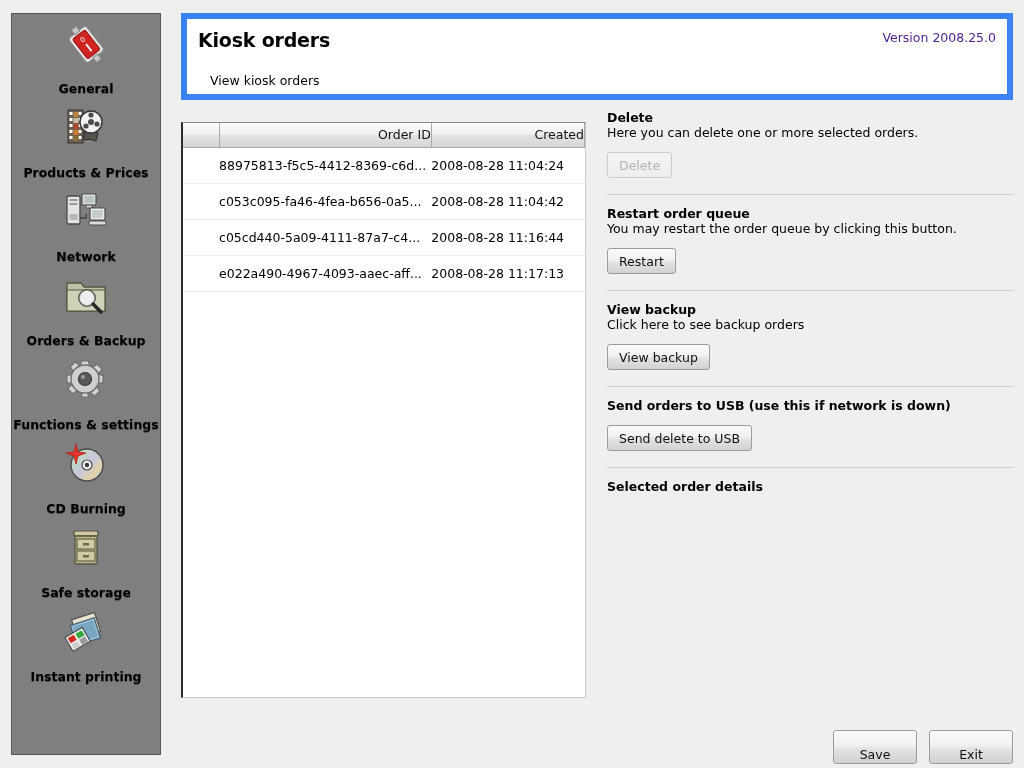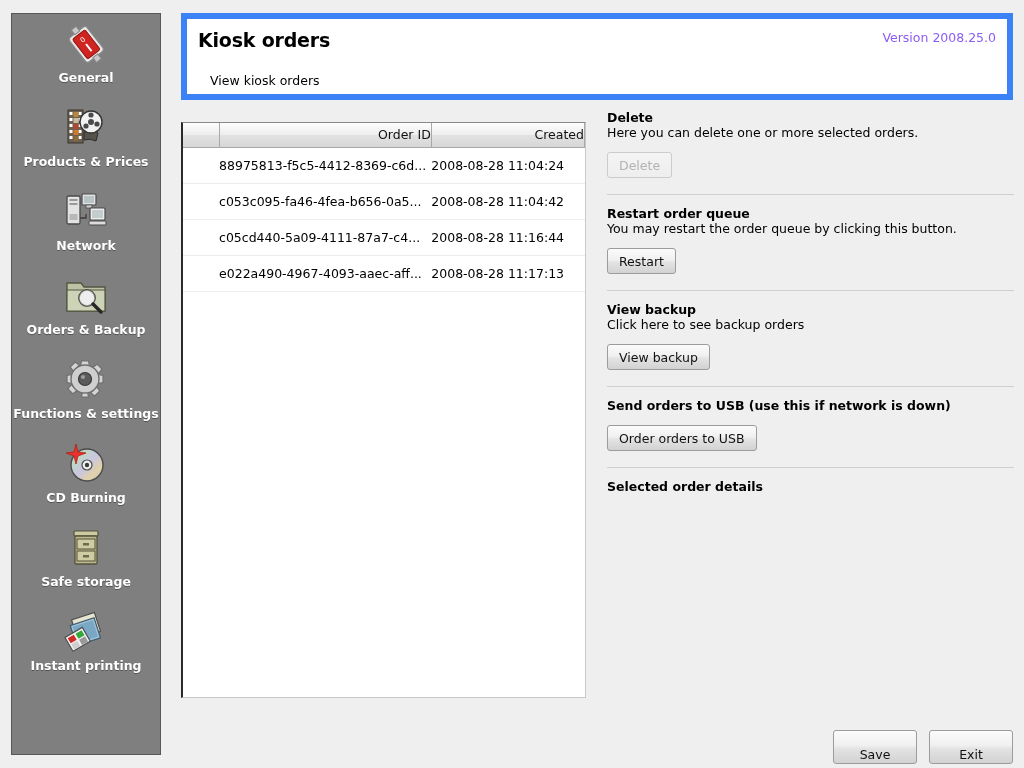--- a/index.html
+++ b/index.html
@@ -43,22 +43,22 @@
     padding-top: 6px;
     cursor: pointer;
   }
   .nav-icon {
     width: 48px;
     height: 48px;
     position: relative;
     display: block;
   }
   .nav-label {
-    margin-top: 3px;
-    color: #ffffff;
+    margin-top: 14px;
+    color: #000000;
     font-size: 12.5px;
     font-weight: bold;
     text-align: left;
     line-height: 14px;
     white-space: nowrap;
     text-shadow: 0 1px 0 rgba(0,0,0,0.35);
   }
 
   
   #header-panel {
@@ -83,21 +83,21 @@
     position: absolute;
     left: 23px;
     top: 54px;
     font-size: 12.5px;
   }
   #version-label {
     position: absolute;
     right: 11px;
     top: 11px;
     font-size: 12.5px;
-    color: #8b5cf6;
+    color: #4c1d95;
   }
 
   
   #table-wrap {
     position: absolute;
     left: 181px;
     top: 122px;
     width: 405px;
     height: 576px;
     background: #ffffff;
@@ -445,21 +445,21 @@
       <div class="sec-desc">Click here to see backup orders</div>
       <div style="height:12px"></div>
       <button class="btn">View backup</button>
       <div style="height:16px"></div>
     </div>
     <div class="hr"></div>
 
     <div class="section" style="padding-top:11px">
       <div class="sec-title">Send orders to USB (use this if network is down)</div>
       <div style="height:12px"></div>
-      <button class="btn">Order orders to USB</button>
+      <button class="btn">Send delete to USB</button>
       <div style="height:16px"></div>
     </div>
     <div class="hr"></div>
 
     <div class="section" style="padding-top:11px">
       <div class="sec-title">Selected order details</div>
     </div>
 
   </div>
 

